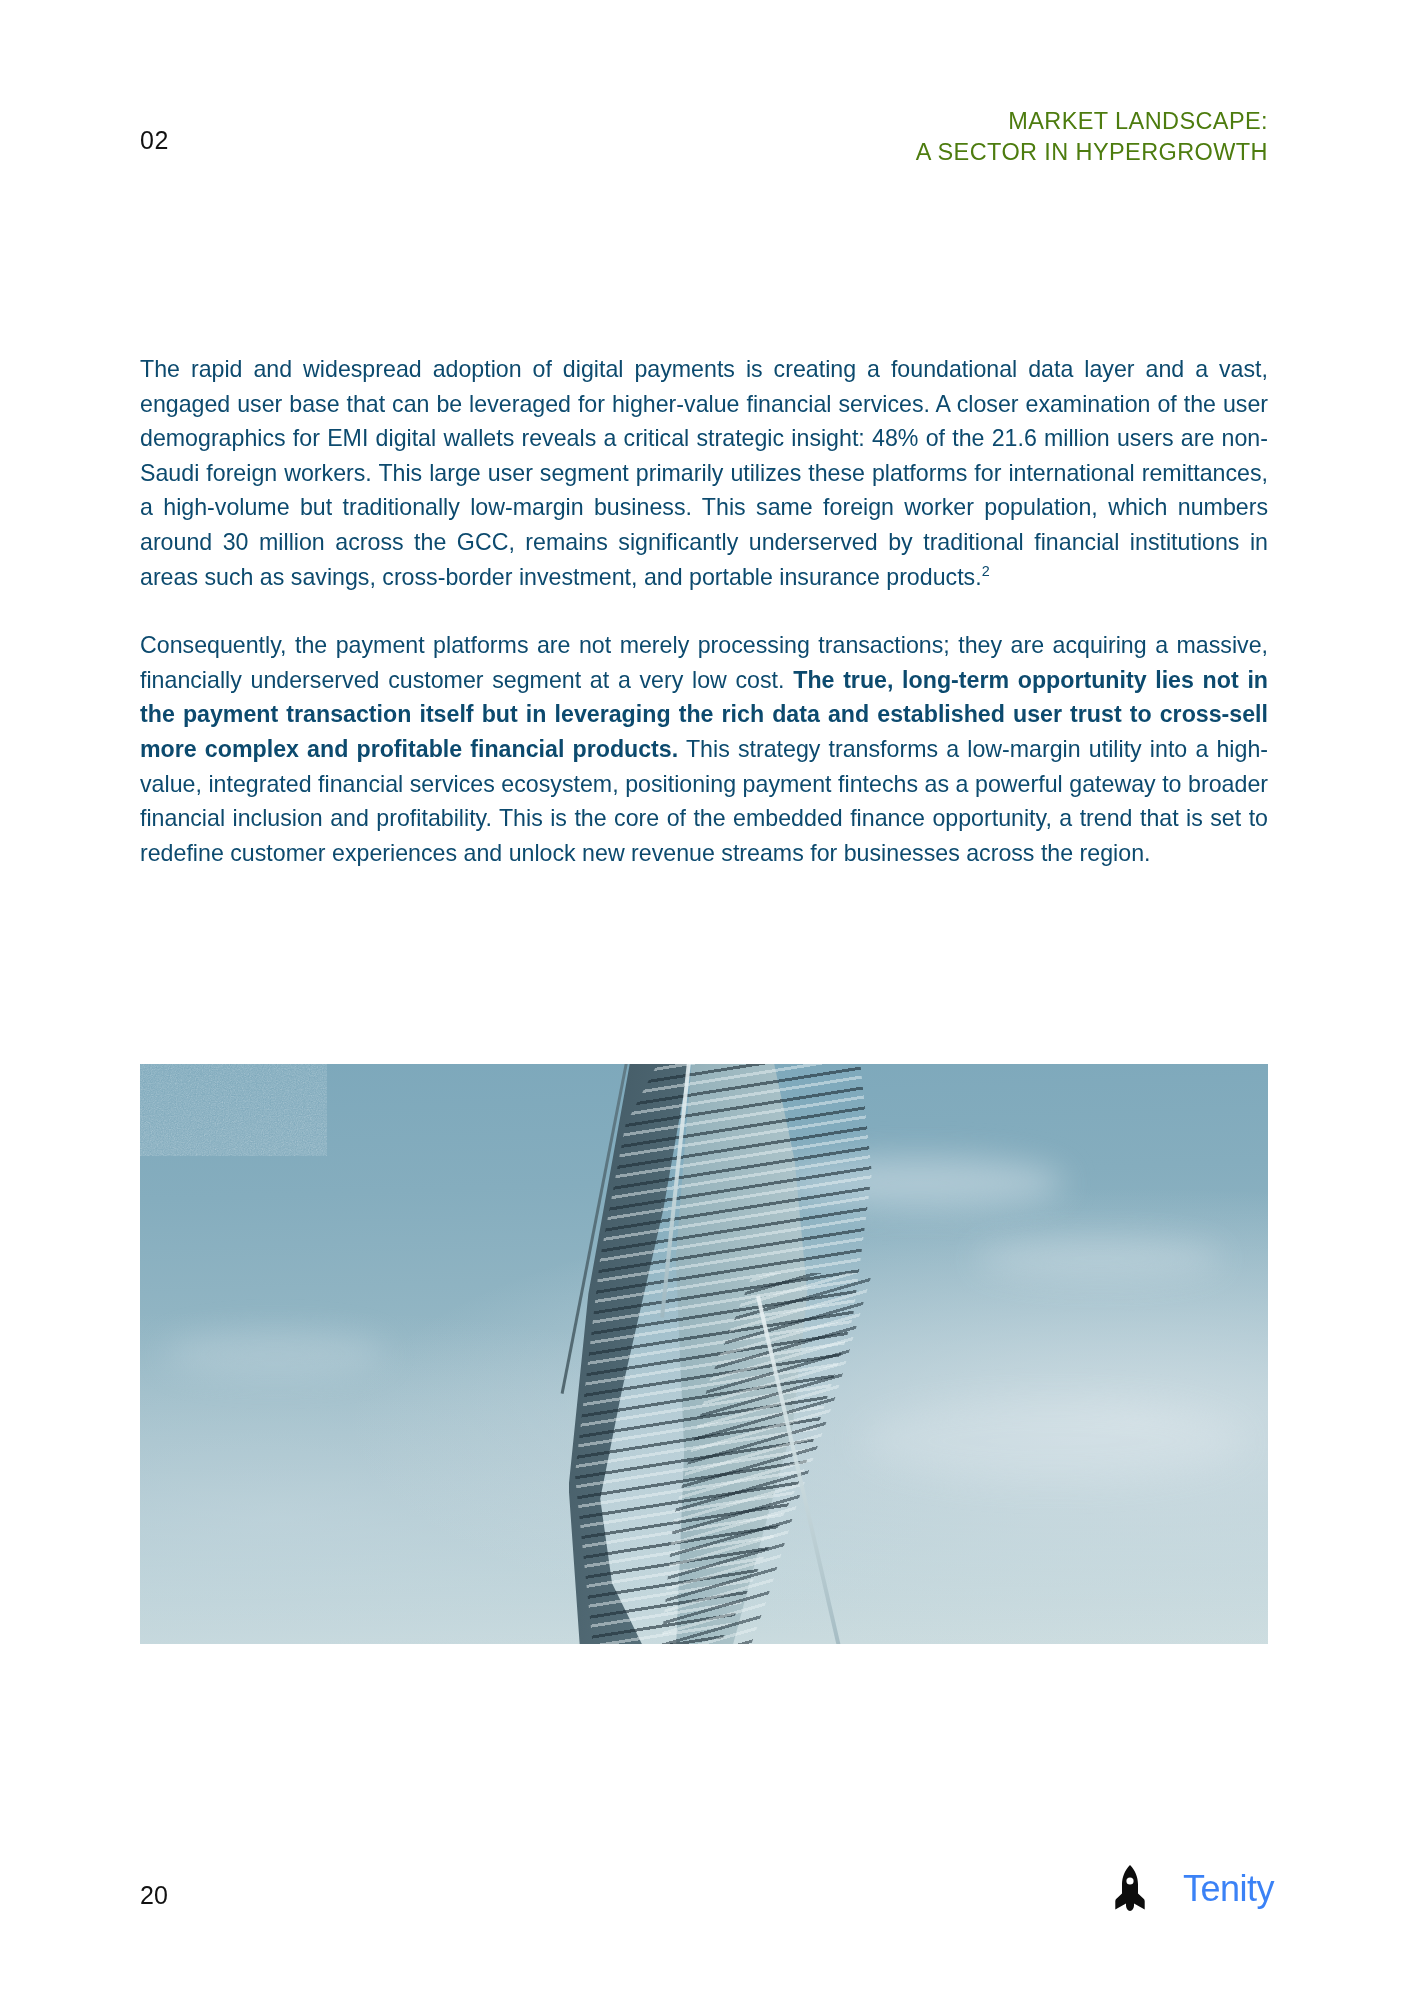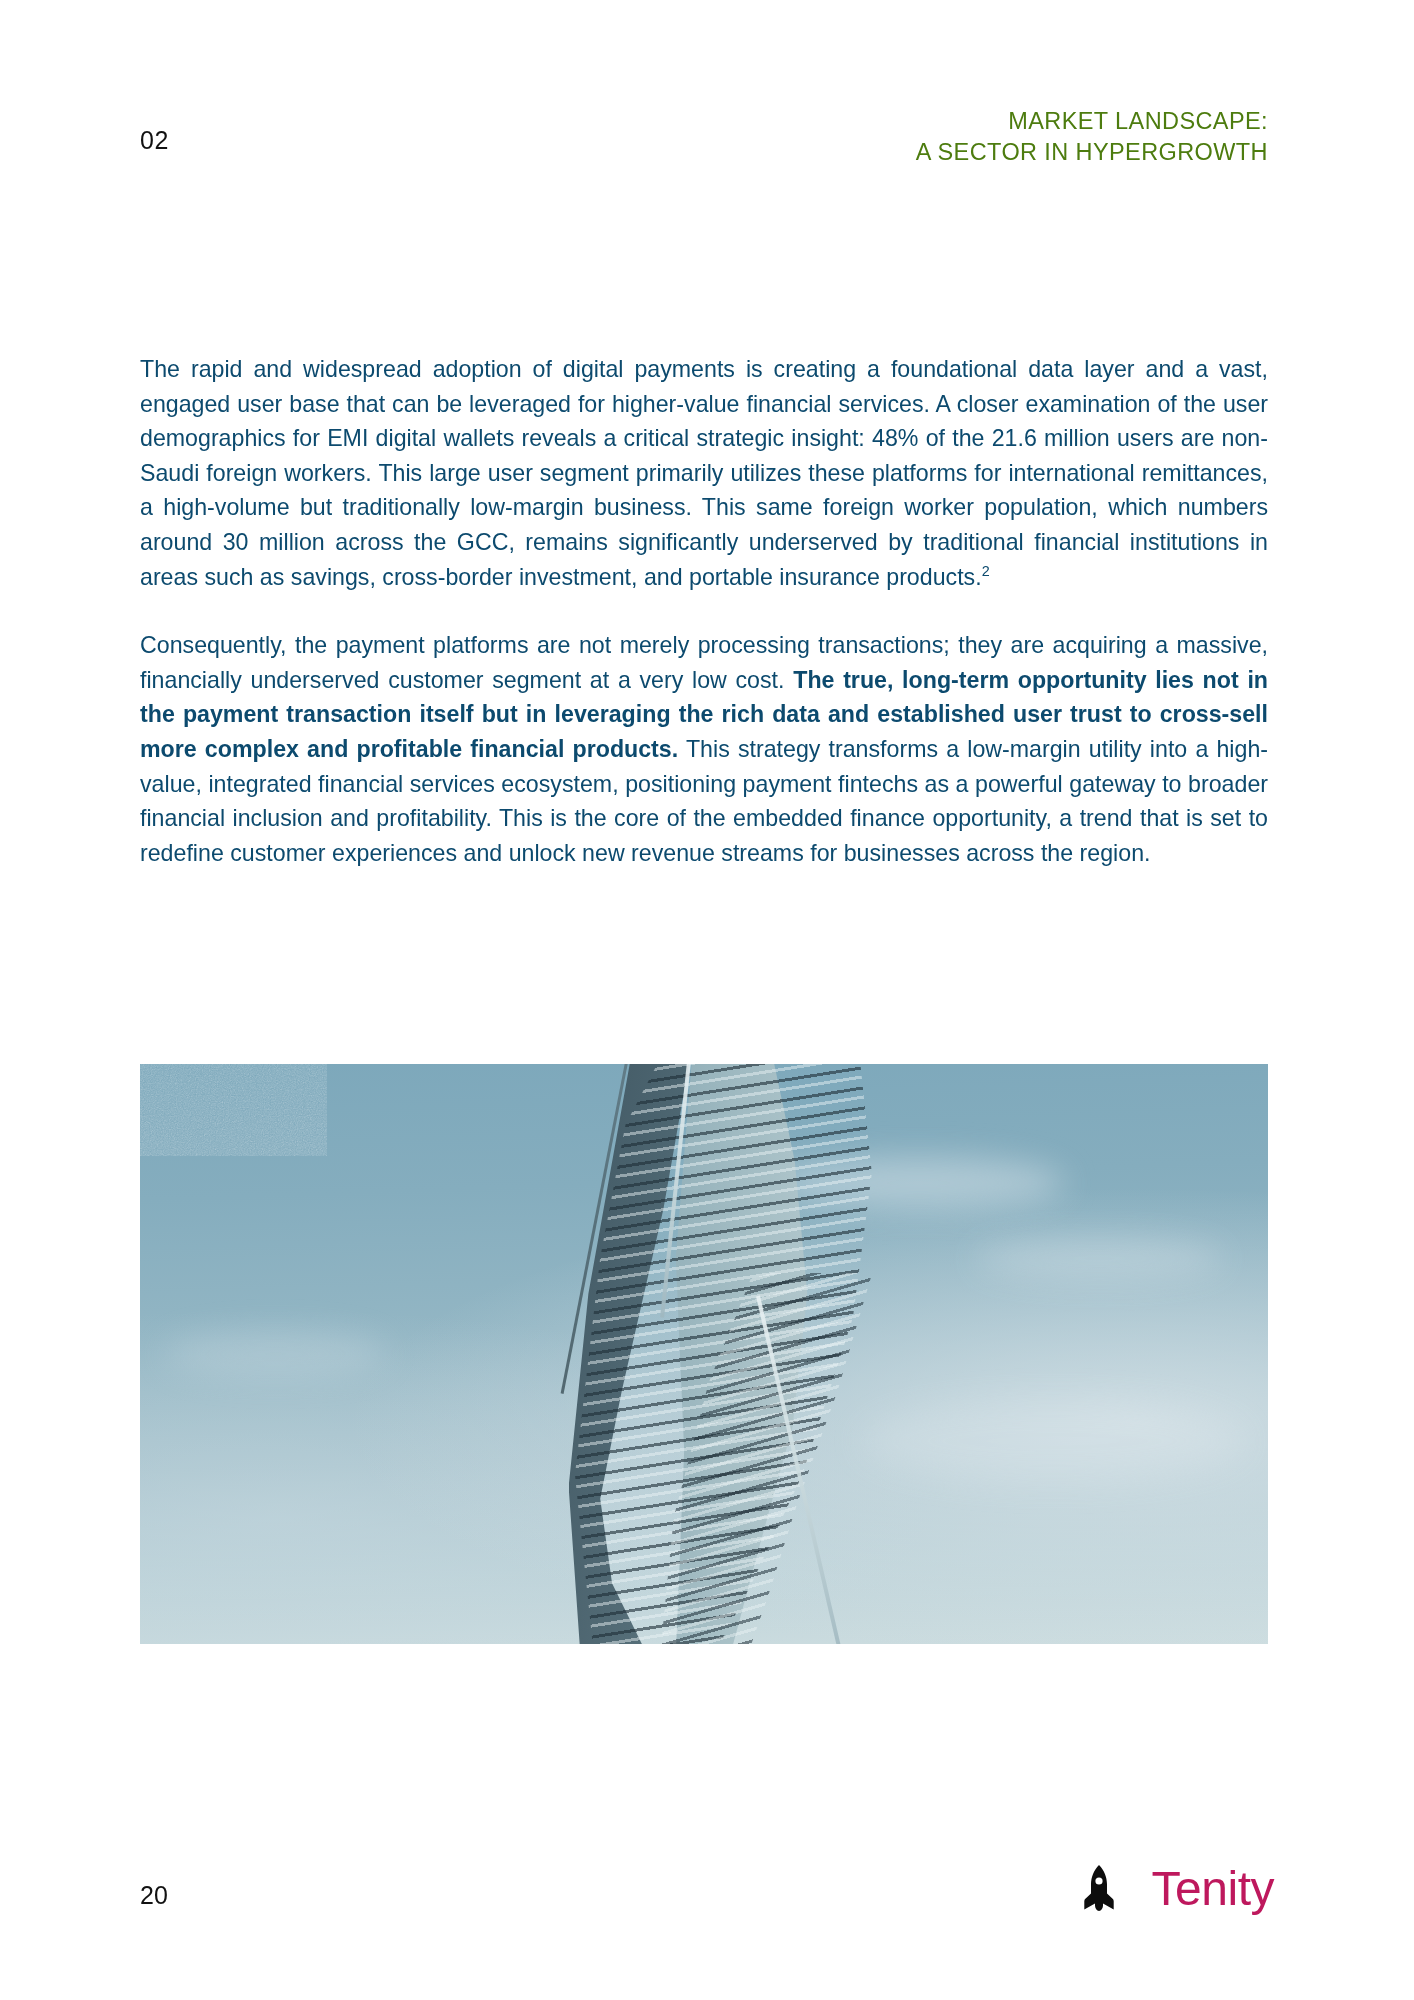--- a/index.html
+++ b/index.html
@@ -219,23 +219,23 @@
   .logo {
     position: absolute;
     right: 0;
     bottom: 0;
     display: flex;
     align-items: center;
     gap: 10px;
   }
   .logo-mark { display: block; }
   .logo-word {
-    font-size: 48px;
+    font-size: 36px;
     letter-spacing: -0.5px;
-    color: #be185d;
+    color: #3b82f6;
     line-height: 1;
     font-weight: 400;
     margin-left: 23px;
   }
 </style>
 </head>
 <body>
 
 <div class="page">
 

